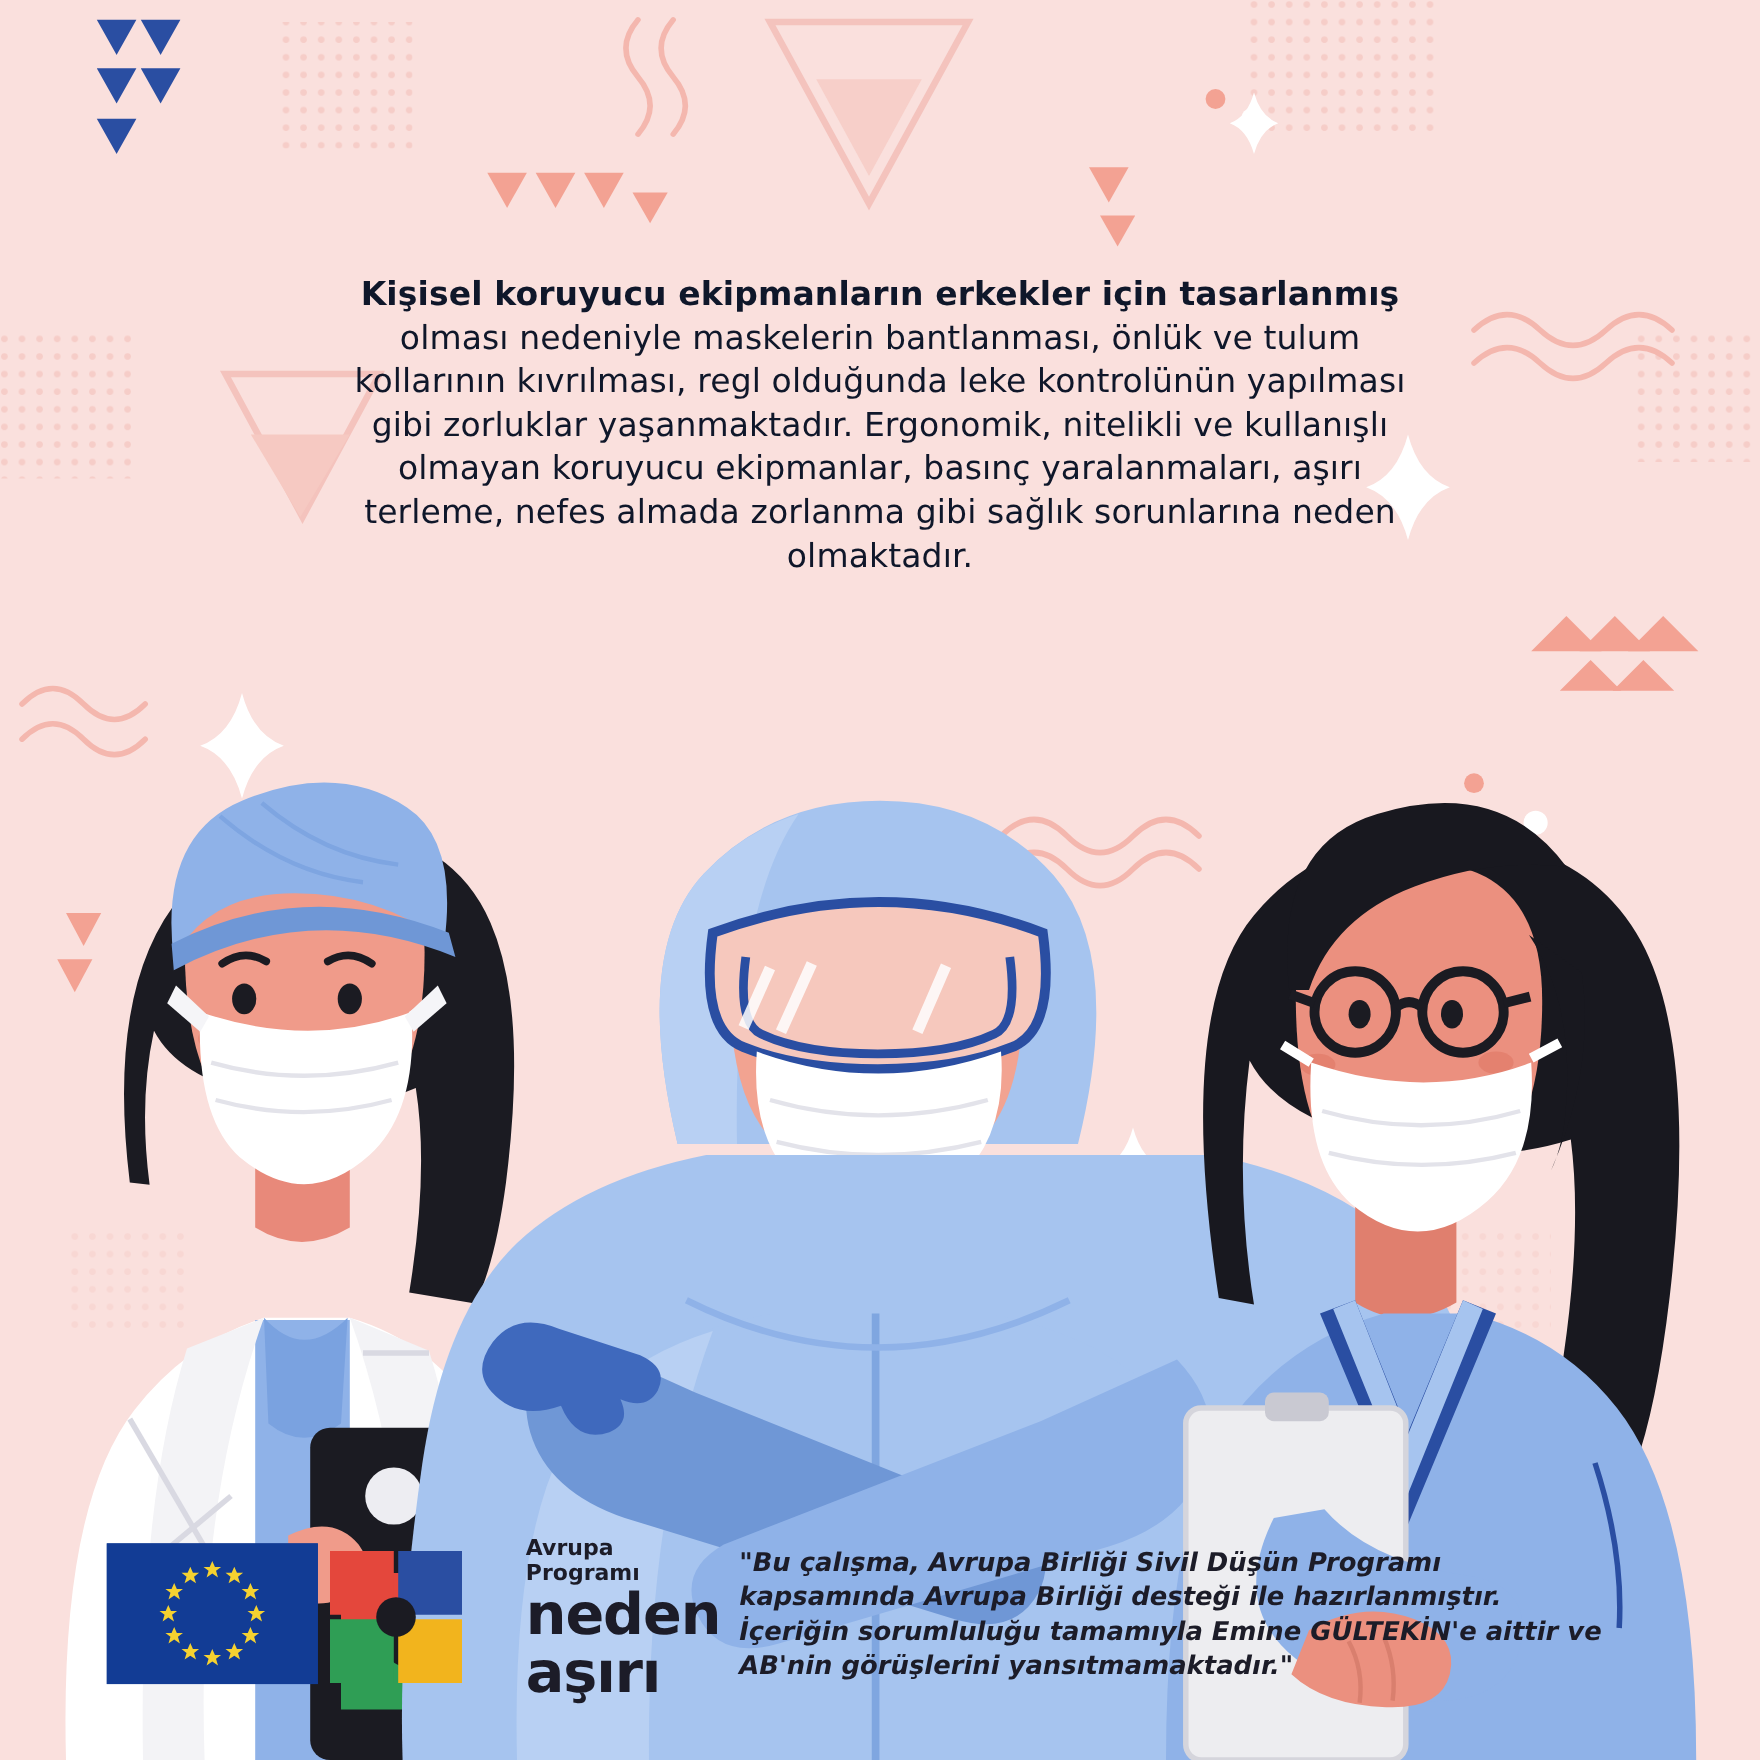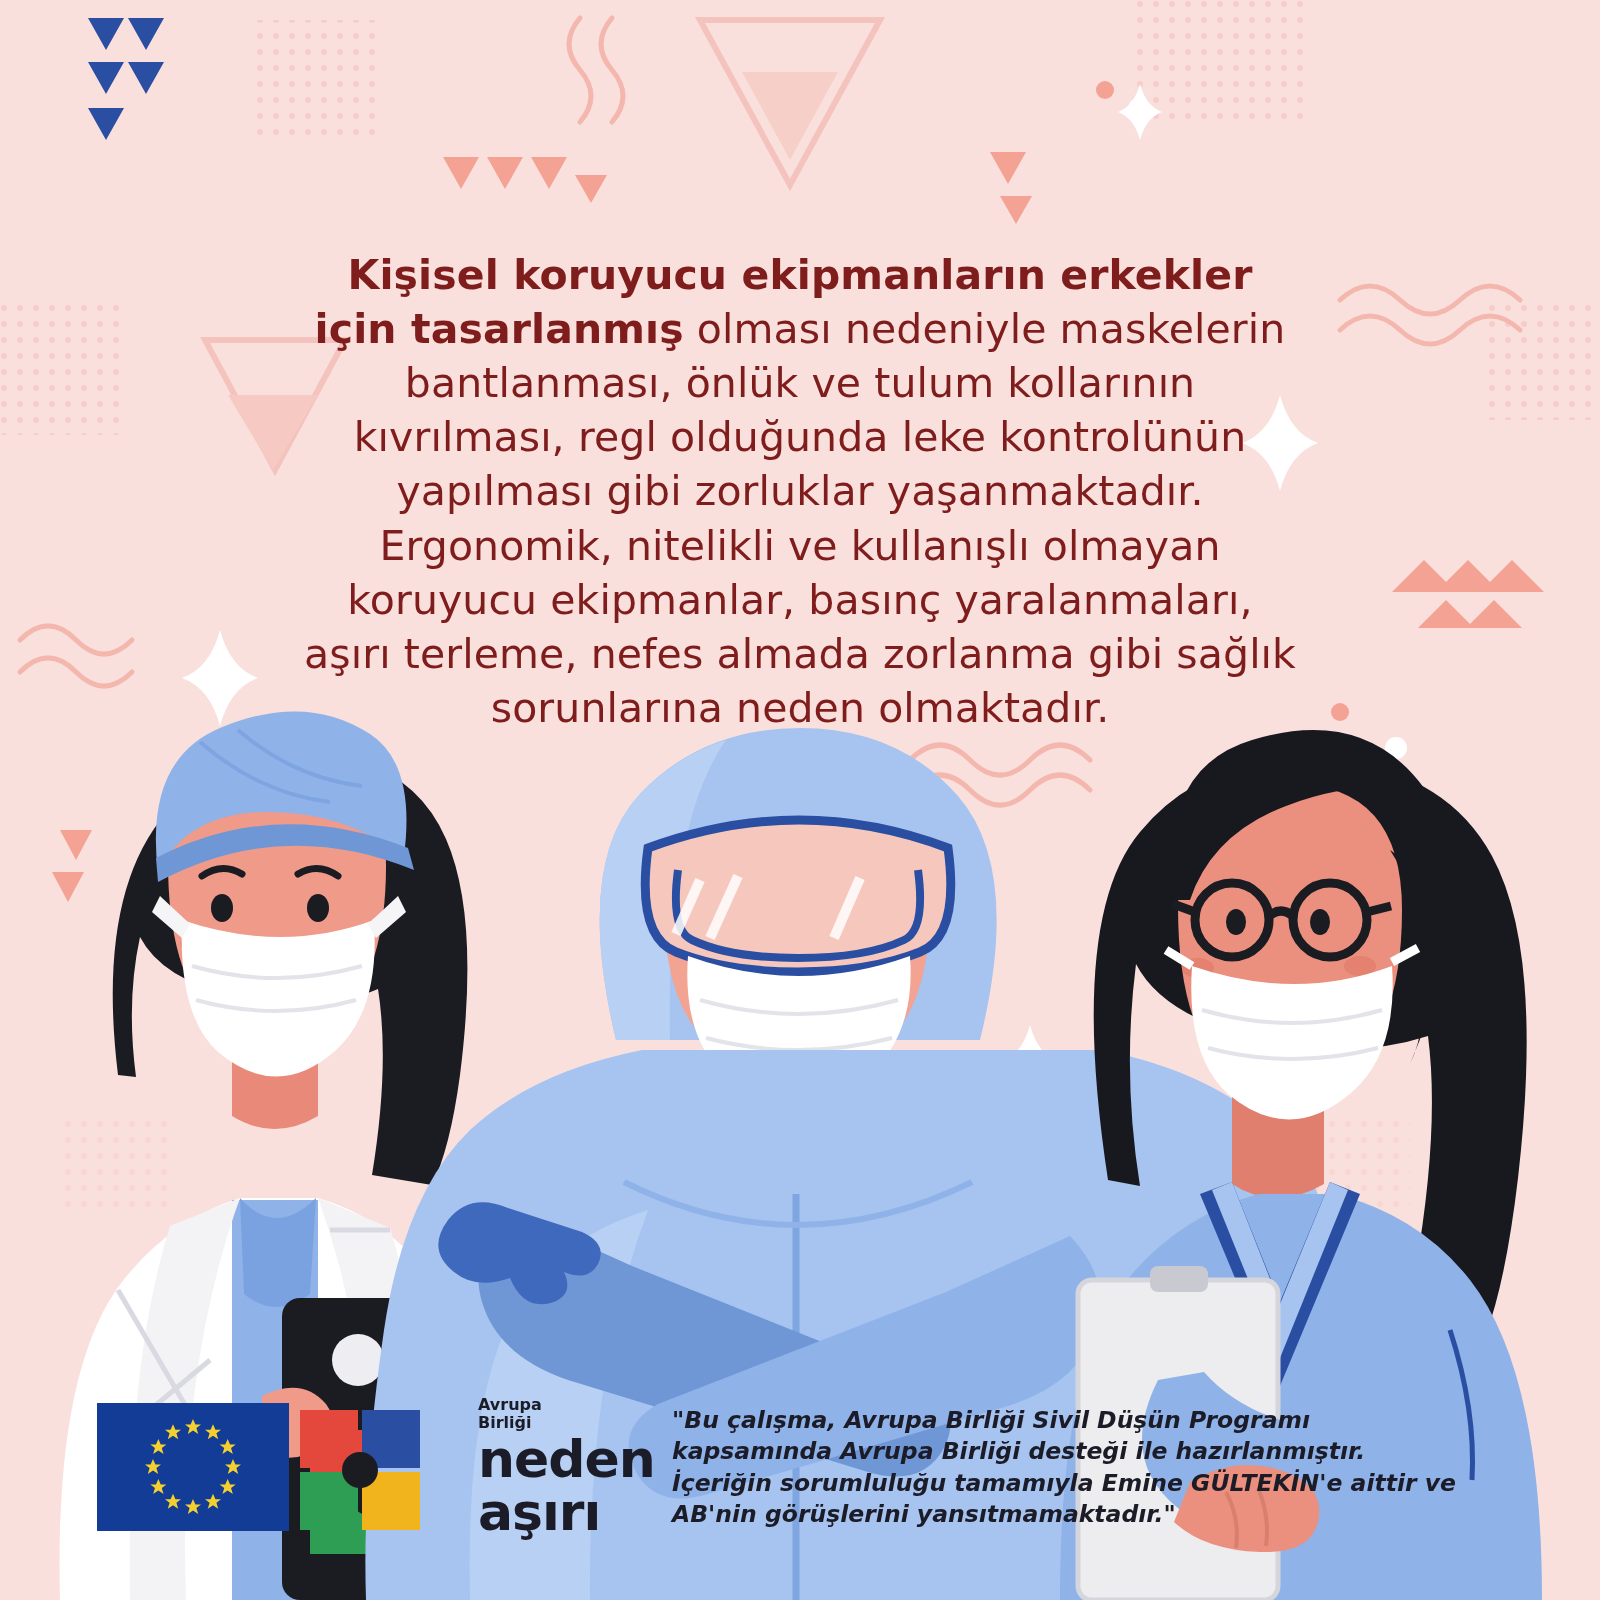--- a/index.html
+++ b/index.html
@@ -11,40 +11,40 @@
     position:relative;
   }
   .stage{position:absolute;inset:0;overflow:hidden;}
   .bg-deco{position:absolute;inset:0;pointer-events:none;}
 
   
   .message{
     position:absolute;
     left:300px;top:248px;width:1000px;
     text-align:center;
-    color:#7f1d1d;
-    font-size:41px;
+    color:#0f172a;
+    font-size:30px;
     line-height:1.32;
     letter-spacing:.1px;
     font-family:"DejaVu Sans", sans-serif;
   }
   .message b{font-weight:bold;}
 
   
   .eu-flag{
     position:absolute;left:97px;top:1403px;width:192px;height:128px;
     background:#123c95;
   }
   .eu-flag svg{display:block;}
 
   .sivil{
     position:absolute;left:478px;top:1396px;width:160px;height:140px;
   }
   .sivil .sm{
-    font-size:16px;line-height:1.12;font-weight:bold;color:#1c1c28;
+    font-size:20px;line-height:1.12;font-weight:bold;color:#1c1c28;
     font-family:"DejaVu Sans", sans-serif;
   }
   .sivil .big{
     font-size:52px;line-height:.98;font-weight:bold;color:#1c1c28;
     font-family:"DejaVu Sans", sans-serif;letter-spacing:-1px;margin-top:2px;
   }
   .disclaimer{
     position:absolute;left:672px;top:1405px;width:800px;
     font-style:italic;font-weight:bold;
     font-size:23.5px;line-height:1.33;
@@ -357,20 +357,20 @@
   <svg class="puzzle" viewBox="0 0 128 128">
     <path d="M4 4 h58 v58 h-58 Z" fill="#e4473c"></path>
     <path d="M66 4 h58 v58 h-58 Z" fill="#2a4ea2"></path>
     <path d="M4 66 h58 v58 h-58 Z" fill="#2f9e55"></path>
     <path d="M66 66 h58 v58 h-58 Z" fill="#f2b41d"></path>
     <circle cx="64" cy="64" r="18" fill="#1b1b22"></circle>
   </svg>
 
   <div class="sivil">
     <div class="sm">Avrupa</div>
-    <div class="sm">Birliği</div>
+    <div class="sm">Programı</div>
     <div class="big">neden</div>
     <div class="big">aşırı</div>
   </div>
 
   <div class="disclaimer">"Bu çalışma, Avrupa Birliği Sivil Düşün Programı kapsamında Avrupa Birliği desteği ile hazırlanmıştır. İçeriğin sorumluluğu tamamıyla Emine GÜLTEKİN'e aittir ve AB'nin görüşlerini yansıtmamaktadır."</div>
 
 </div>
 
 </body></html>

